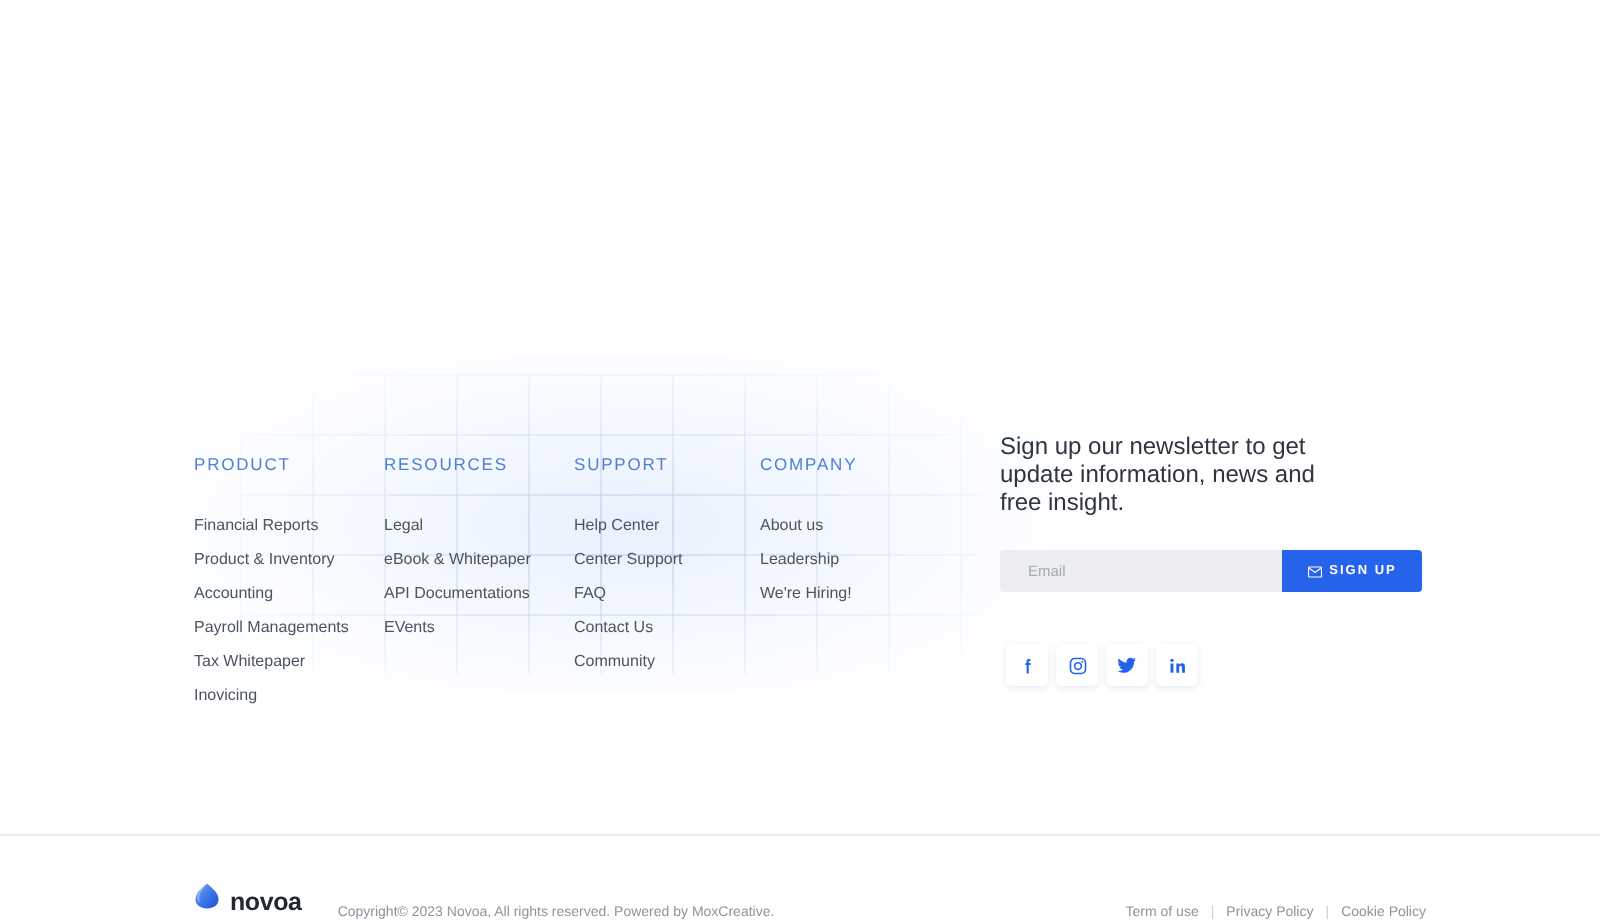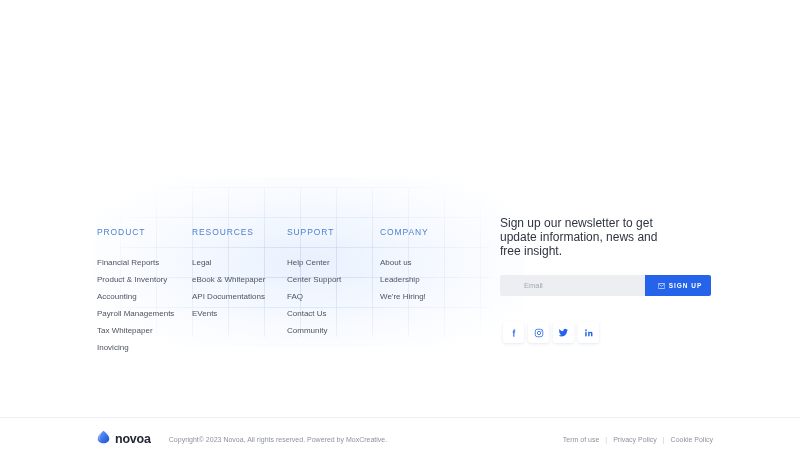--- a/index.html
+++ b/index.html
@@ -123,21 +123,21 @@
     height: 21px;
     border-radius: 2px;
     overflow: hidden;
   }
 
   .email-input {
     flex: 1 1 auto;
     border: none;
     outline: none;
     background: #eceef2;
-    padding: 0 24px;
+    padding: 0 14px;
     font-family: "Liberation Sans", sans-serif;
     font-size: 7.5px;
     color: #3f4450;
   }
   .email-input::placeholder { color: #a3a9b5; }
 
   .signup-btn {
     flex: 0 0 70px;
     border: none;
     background: #2563eb;
@@ -179,21 +179,21 @@
   
   .divider {
     height: 1px;
     background: #eceef1;
     width: 100%;
   }
 
   .bottom-bar {
     flex: 0 0 42px;
     display: flex;
-    align-items: center;
+    align-items: flex-end;
     padding: 0 87px 0 97px;
     background: #ffffff;
   }
 
   .brand {
     display: flex;
     align-items: center;
     gap: 5px;
     margin-right: 18px;
   }

